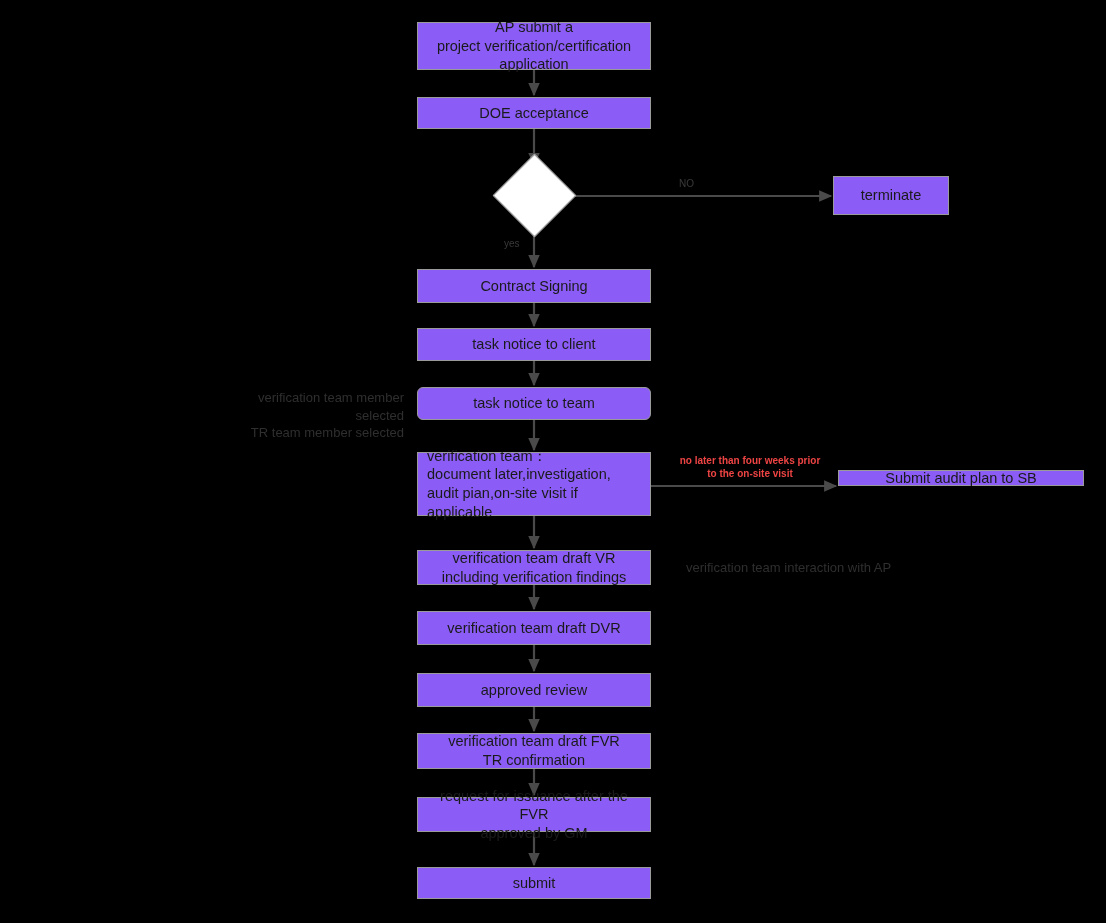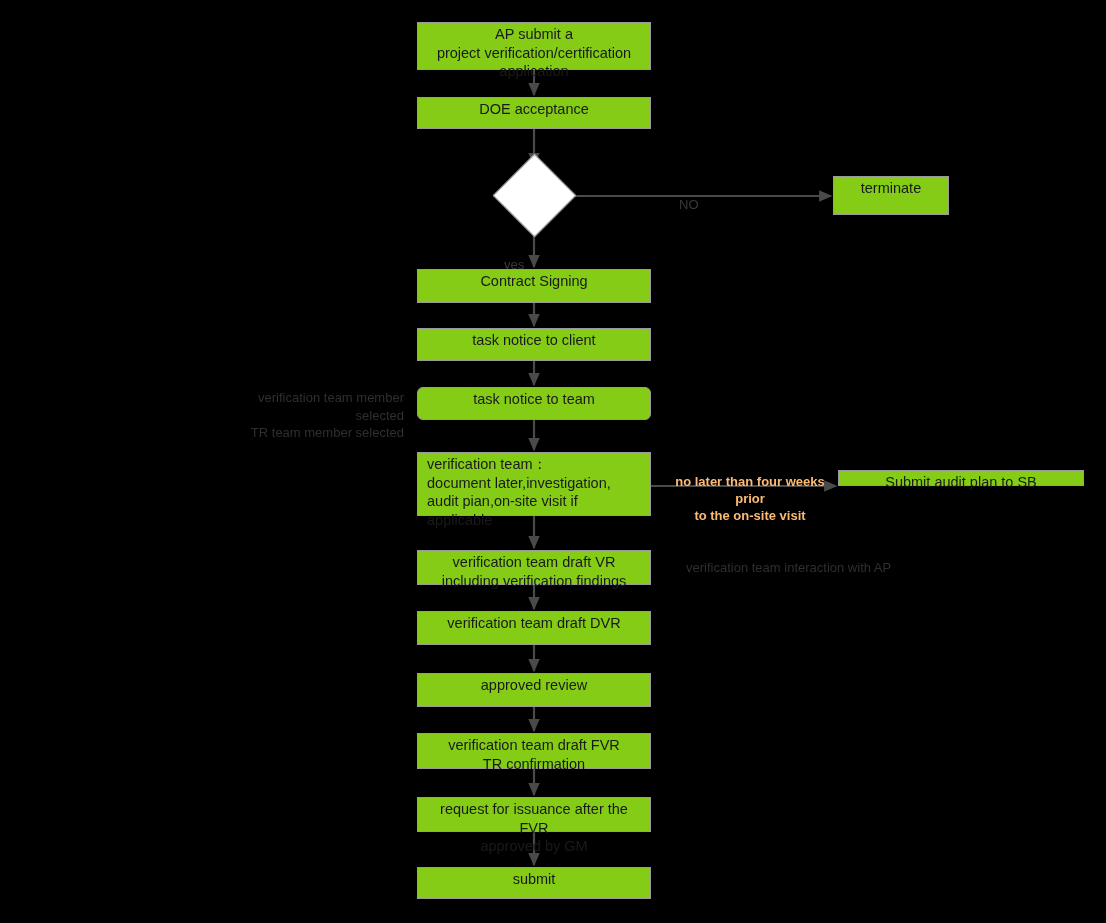--- a/index.html
+++ b/index.html
@@ -19,52 +19,51 @@
     position: absolute;
     left: 0; top: 0;
     width: 1106px;
     height: 923px;
   }
 
   
   .node {
     position: absolute;
     box-sizing: border-box;
-    background: #84cc16;
+    background: #8b5cf6;
     border: 1px solid #9a9a9a;
     color: #1a1a1a;
     font-size: 14.5px;
     line-height: 1.28;
     text-align: center;
     display: flex;
-    align-items: flex-start;
+    align-items: center;
     justify-content: center;
     padding: 2px 6px;
     white-space: pre-line;
     z-index: 3;
   }
 
   .decision {
     position: absolute;
     background: #ffffff;
     z-index: 3;
     transform: rotate(45deg);
     border: 1px solid #9a9a9a;
     box-sizing: border-box;
   }
 
   
   .edge-label {
     position: absolute;
     color: #3a3a3a;
-    font-size: 13px;
+    font-size: 10px;
     line-height: 1.3;
     white-space: pre-line;
     z-index: 2;
-    margin-top: 20px;
   }
   .annotation {
     position: absolute;
     color: #2f2f2f;
     font-size: 13px;
     font-weight: normal;
     line-height: 1.35;
     white-space: pre-line;
     z-index: 2;
   }
@@ -164,21 +163,21 @@
 
   <div class="node" style="left:417px; top:797px; width:234px; height:35px;">
     <span>request for issuance after the FVR
 approved by GM</span>
   </div>
 
   <div class="edge-label" style="left:679px; top:177px; width:40px;">NO</div>
 
   <div class="edge-label" style="left:504px; top:237px; width:40px;">yes</div>
 
-  <div class="edge-label center-align" style="left:665px; top:454px; width:170px; font-weight:bold; color:#fdba74;">no later than four weeks prior
+  <div class="edge-label center-align" style="left:665px; top:454px; width:170px; font-weight:bold; color:#ef4444;">no later than four weeks prior
 to  the on-site visit</div>
 
   <div class="annotation right-align" style="left:212px; top:389px; width:192px;">verification team member selected
 TR team member selected</div>
 
   <div class="annotation" style="left:686px; top:559px; width:280px;">verification team interaction with AP</div>
 
 </div>
 
 </body></html>

